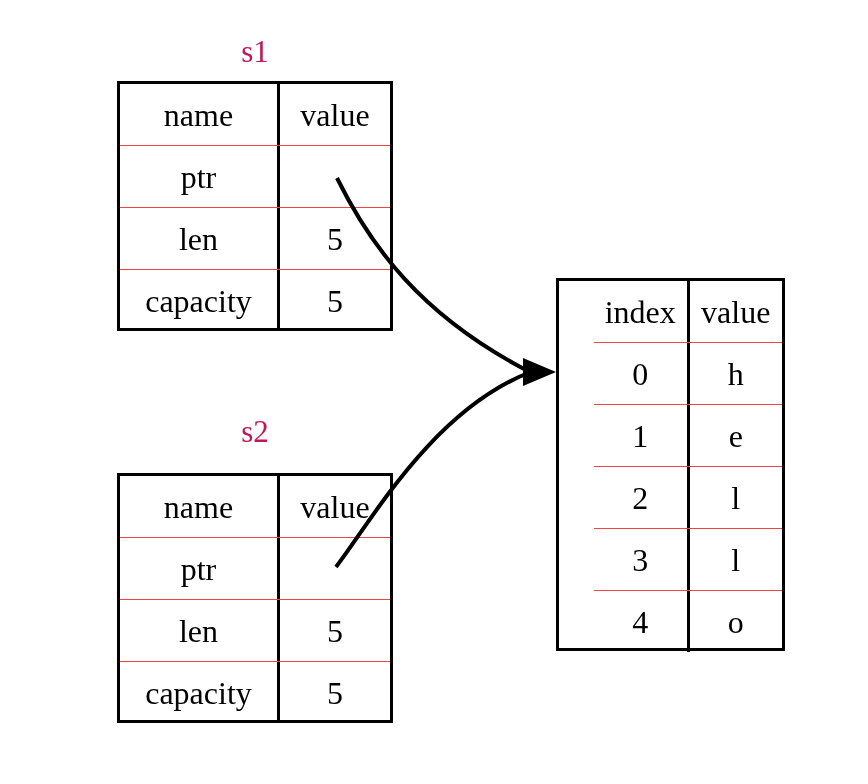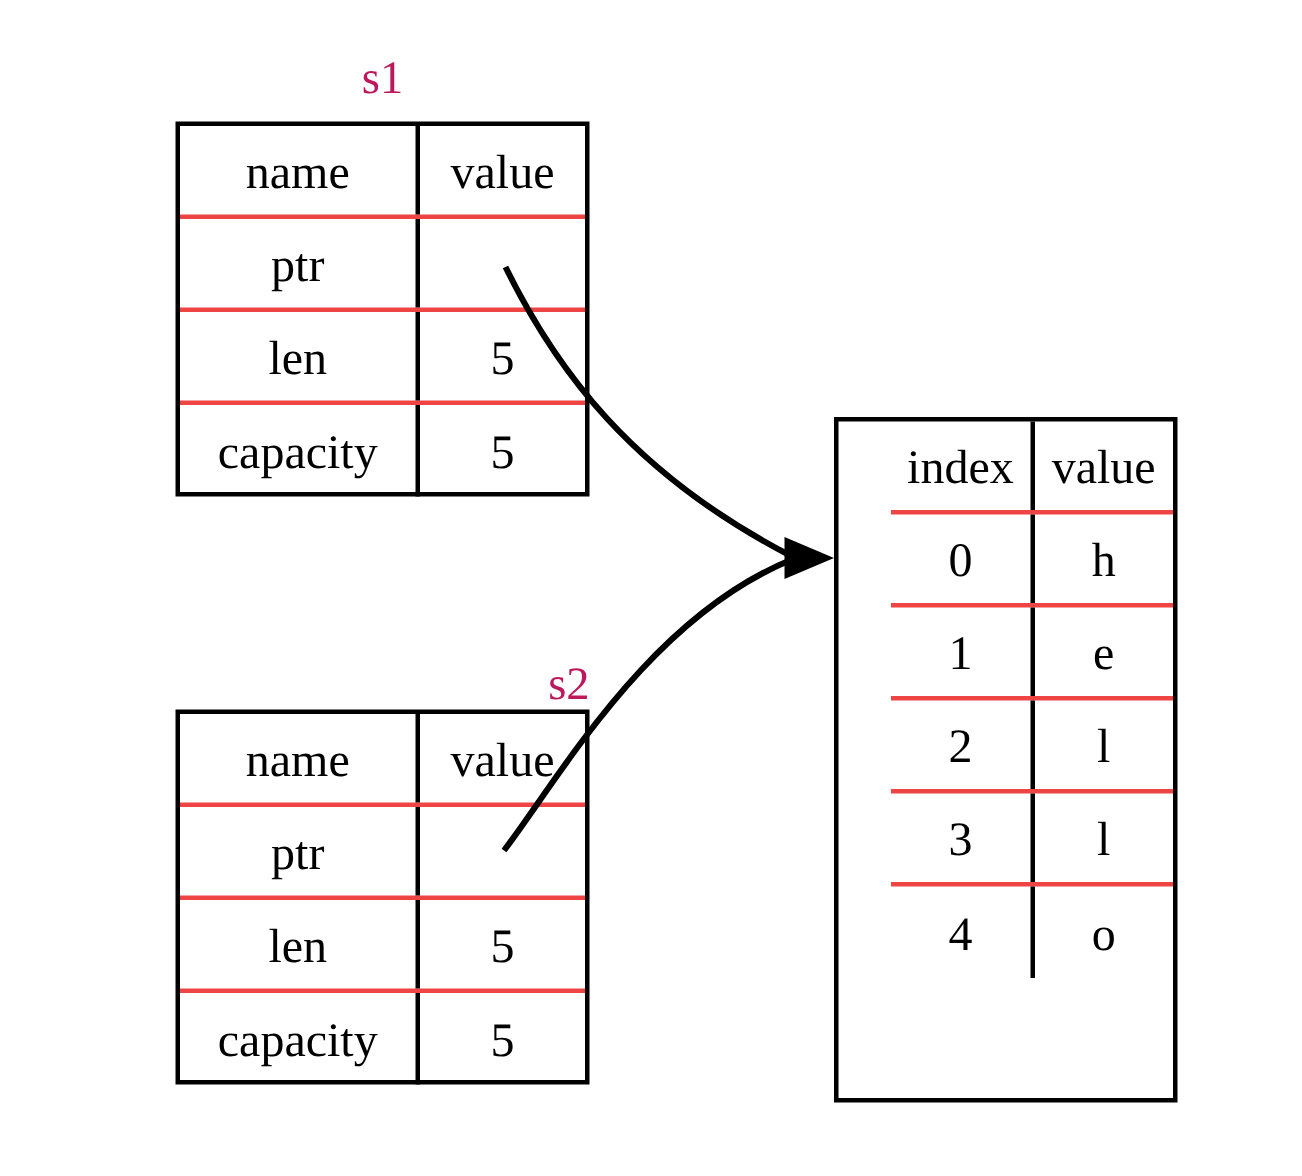--- a/index.html
+++ b/index.html
@@ -26,34 +26,34 @@
   
   .caption {
     position: absolute;
     font-size: 31px;
     line-height: 1;
     text-align: center;
     white-space: nowrap;
     color: #be185d;
   }
   #caption-s1 { left: 117px; top: 36px; width: 276px; }
-  #caption-s2 { left: 117px; top: 440px; width: 276px; text-align: right; }
+  #caption-s2 { left: 117px; top: 416px; width: 276px; }
 
   
   .grid {
     position: absolute;
     border: 3px solid #000;
     box-sizing: border-box;
     background: #fff;
     border-collapse: collapse;
   }
   .grid .row {
     display: flex;
     box-sizing: border-box;
-    border-bottom: 3px solid #ef4444;
+    border-bottom: 1px solid #ef4444;
   }
   .grid .row:last-child { border-bottom: none; }
   .grid .cell {
     box-sizing: border-box;
     display: flex;
     align-items: center;
     justify-content: center;
     font-size: 32px;
     line-height: 1;
     white-space: nowrap;
@@ -69,21 +69,21 @@
   .struct-table .cell.right-col { width: 110px; }
 
   #table-s1 { left: 117px; top: 81px; }
   #table-s2 { left: 117px; top: 473px; }
 
   
   #table-heap {
     left: 556px;
     top: 278px;
     width: 229px;
-    height: 457px;
+    height: 373px;
     padding-left: 35px;
   }
   #table-heap .row { height: 62px; }
   #table-heap .row:last-child { height: 61px; }
   #table-heap .cell.left-col { width: 113px; }
   #table-heap .cell.right-col { width: 110px; }
 
   
   #arrow-layer {
     position: absolute;

